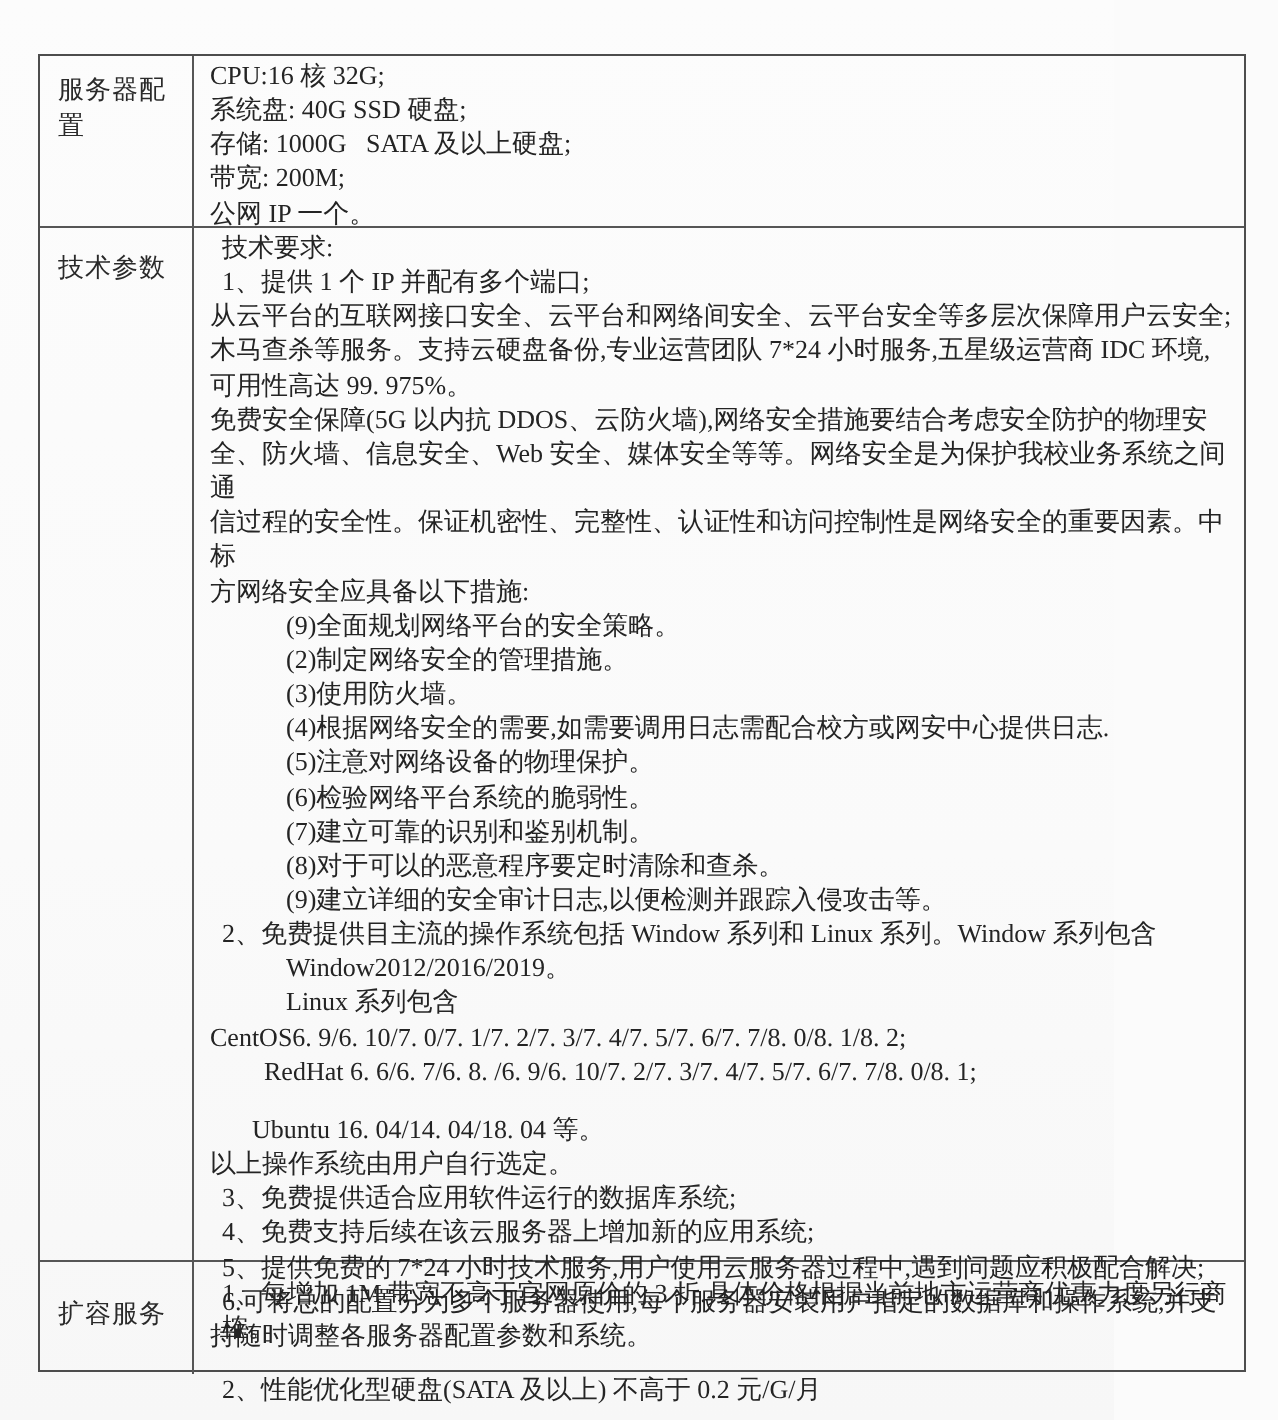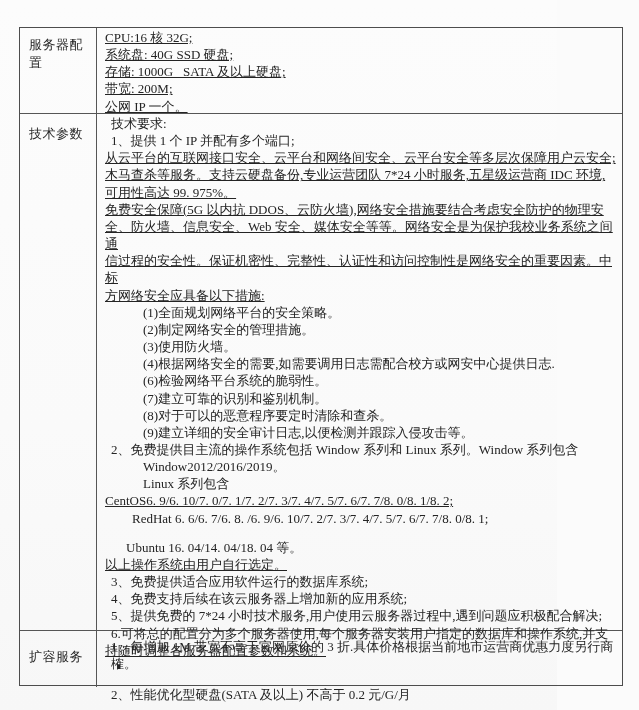--- a/index.html
+++ b/index.html
@@ -44,21 +44,21 @@
     padding:1px 4px 0 8px;
     font-size:13px;
     line-height:17.15px;
     color:#242424;
   }
   .t-row.r3 .t-content{padding-top:7px;}
   .t-line{
     white-space:pre-wrap;
     data:none;
   }
-  .in0{padding-left:0;text-decoration:underline;}
+  .in0{padding-left:0;}
   .in1{padding-left:6px;}
   .in2{padding-left:38px;}
   .in3{padding-left:27px;}
   .in4{padding-left:21px;margin-top:12px;}
   .t-row.r3 .t-line + .t-line{margin-top:14px;}
 </style>
 </head>
 <body>
 
 <div class="page">
@@ -78,24 +78,25 @@
         <div class="t-content">
           <div class="t-line in1">技术要求:</div>
           <div class="t-line in1">1、提供 1 个 IP 并配有多个端口;</div>
           <div class="t-line in0">从云平台的互联网接口安全、云平台和网络间安全、云平台安全等多层次保障用户云安全;</div>
           <div class="t-line in0">木马查杀等服务。支持云硬盘备份,专业运营团队 7*24 小时服务,五星级运营商 IDC 环境,</div>
           <div class="t-line in0">可用性高达 99. 975%。</div>
           <div class="t-line in0">免费安全保障(5G 以内抗 DDOS、云防火墙),网络安全措施要结合考虑安全防护的物理安</div>
           <div class="t-line in0">全、防火墙、信息安全、Web 安全、媒体安全等等。网络安全是为保护我校业务系统之间通</div>
           <div class="t-line in0">信过程的安全性。保证机密性、完整性、认证性和访问控制性是网络安全的重要因素。中标</div>
           <div class="t-line in0">方网络安全应具备以下措施:</div>
-          <div class="t-line in2">(1)全面规划网络平台的安全策略。</div>
+          <div class="t-line in2">(9)全面规划网络平台的安全策略。</div>
           <div class="t-line in2">(2)制定网络安全的管理措施。</div>
           <div class="t-line in2">(3)使用防火墙。</div>
           <div class="t-line in2">(4)根据网络安全的需要,如需要调用日志需配合校方或网安中心提供日志.</div>
+          <div class="t-line in2">(5)注意对网络设备的物理保护。</div>
           <div class="t-line in2">(6)检验网络平台系统的脆弱性。</div>
           <div class="t-line in2">(7)建立可靠的识别和鉴别机制。</div>
           <div class="t-line in2">(8)对于可以的恶意程序要定时清除和查杀。</div>
           <div class="t-line in2">(9)建立详细的安全审计日志,以便检测并跟踪入侵攻击等。</div>
           <div class="t-line in1">2、免费提供目主流的操作系统包括 Window 系列和 Linux 系列。Window 系列包含</div>
           <div class="t-line in2">Window2012/2016/2019。</div>
           <div class="t-line in2">Linux 系列包含</div>
           <div class="t-line in0">CentOS6. 9/6. 10/7. 0/7. 1/7. 2/7. 3/7. 4/7. 5/7. 6/7. 7/8. 0/8. 1/8. 2;</div>
           <div class="t-line in3">RedHat 6. 6/6. 7/6. 8. /6. 9/6. 10/7. 2/7. 3/7. 4/7. 5/7. 6/7. 7/8. 0/8. 1;</div>
           <div class="t-line in4">Ubuntu 16. 04/14. 04/18. 04 等。</div>

